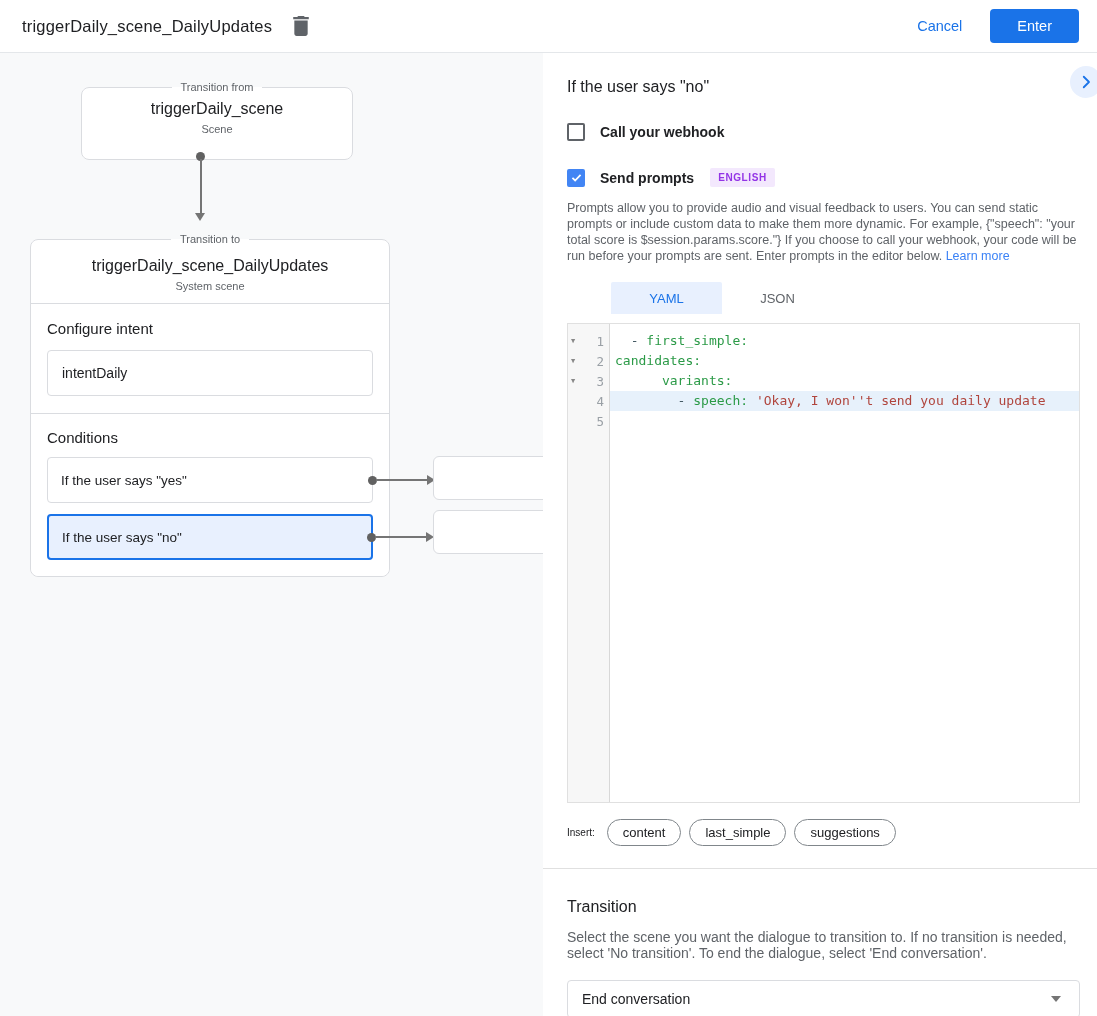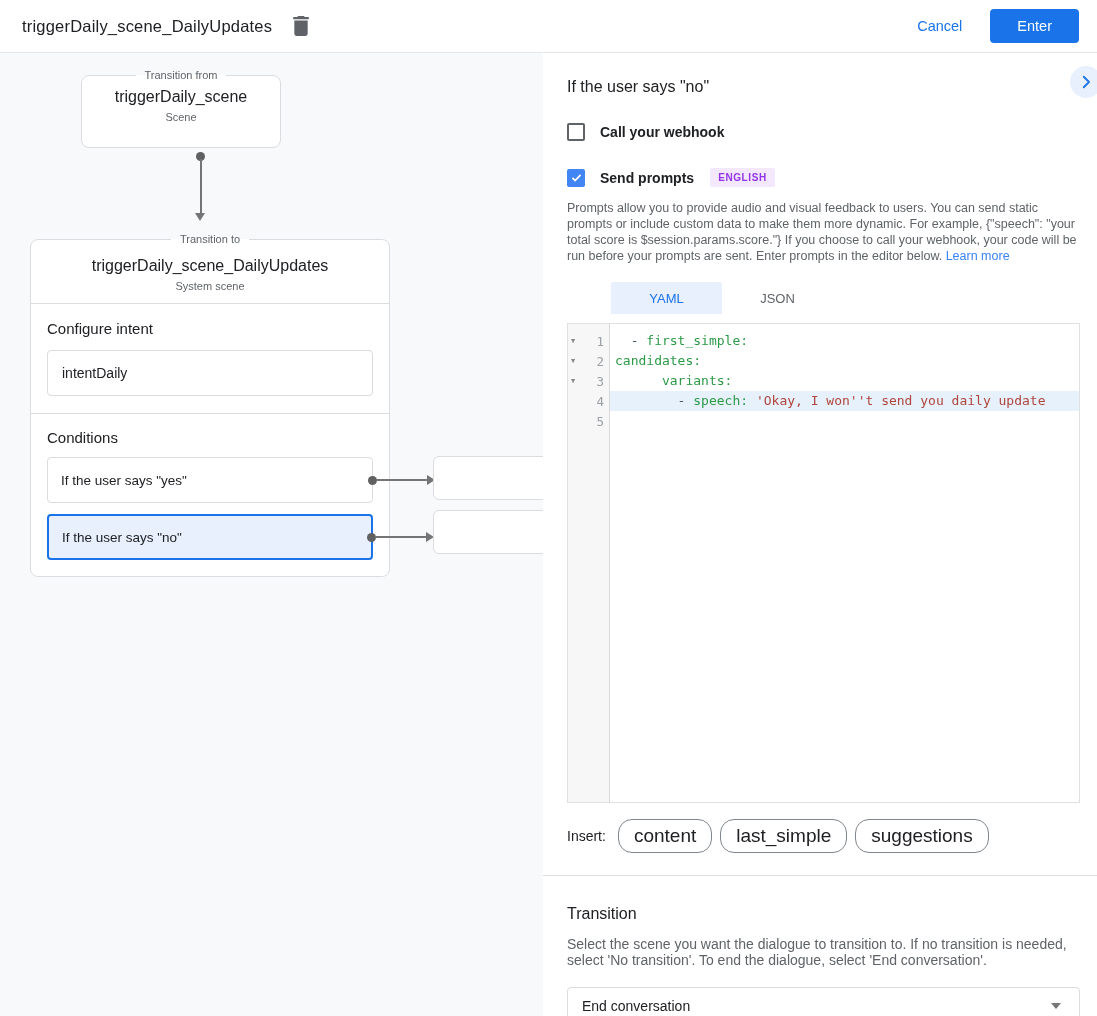--- a/index.html
+++ b/index.html
@@ -32,21 +32,21 @@
   .canvas { width:543px; flex:none; position:relative; background:#f8f9fa; overflow:hidden; }
   .panel { flex:1; background:#fff; position:relative; overflow:hidden; }
   
   fieldset.node {
     border:1px solid #dadce0; border-radius:8px; margin:0; padding:0;
     min-width:0; position:absolute; background:#fff;
   }
   fieldset.node legend {
     margin:0 auto; padding:0 9px; font-size:11px; color:#5f6368; text-align:center;
   }
-  .from-box { left:81px; top:16px; width:200px; height:79px; }
+  .from-box { left:81px; top:28px; width:272px; height:79px; }
   .node-title { font-size:16px; color:#202124; text-align:center; margin-top:7px; }
   .node-sub { font-size:11px; color:#5f6368; text-align:center; margin-top:5px; }
   .to-card { left:30px; top:180px; width:360px; background:#f1f3f4; }
   .card-header { height:58px; display:flex; flex-direction:column; align-items:center; justify-content:center; gap:5px; }
   .card-header .node-title, .card-header .node-sub { margin:0; }
   .card-body {
     background:#fff; border-top:1px solid #dadce0; border-radius:0 0 8px 8px; padding:16px;
   }
   .section-label { font-size:15px; color:#202124; }
   .input-box {
@@ -119,24 +119,24 @@
   .fold { position:absolute; left:3px; top:6px; font-size:7px; color:#888; cursor:pointer; }
   .lnum { font-size:12.5px; color:#9aa0a6; }
   .code-area { flex:1; padding-top:7px; overflow:hidden; cursor:text; }
   .code-line { height:20px; line-height:20px; white-space:pre; padding-left:5px; }
   .code-line.active { background:#e7f1fb; }
   .seg-key { color:#2b9a47; }
   .seg-string { color:#b0453d; }
   .seg-plain { color:#455a64; }
   
   .insert-row { display:flex; align-items:center; margin-top:16px; padding-bottom:22px; }
-  .insert-label { font-size:14px; color:#202124; margin-right:12px; }
+  .insert-label { font-size:10px; color:#202124; margin-right:12px; }
   .chip {
     border:1px solid #80868b; border-radius:14px; background:#fff; cursor:pointer;
-    font-family:inherit; font-size:19px; color:#202124; padding:5px 15px; margin-right:8px;
+    font-family:inherit; font-size:13px; color:#202124; padding:5px 15px; margin-right:8px;
   }
   .section-divider { border:none; border-top:1px solid #e0e0e0; margin:0; }
   
   .transition-heading { margin:29px 0 0; font-size:16px; font-weight:400; color:#202124; }
   .transition-desc { margin:13px 0 0; font-size:14px; line-height:16px; color:#5f6368; max-width:530px; }
   .select-box {
     margin-top:19px; height:38px; border:1px solid #dadce0; border-radius:4px; background:#fff;
     display:flex; align-items:center; justify-content:space-between; padding:0 14px;
     font-size:14px; color:#202124; cursor:pointer;
   }

